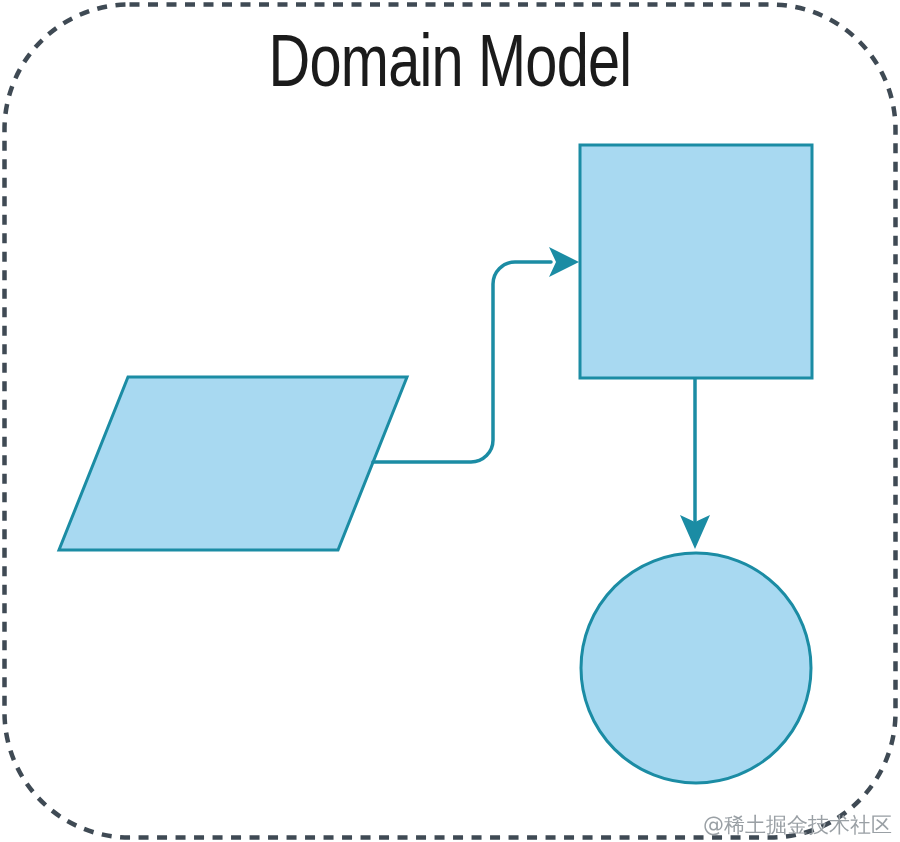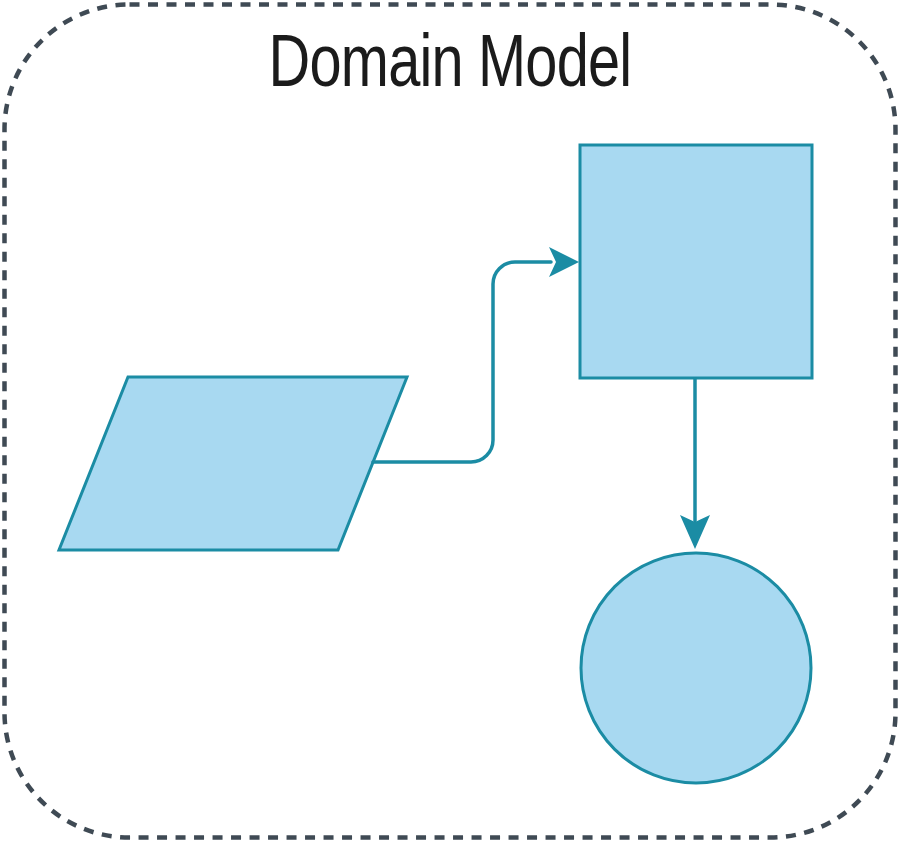--- a/index.html
+++ b/index.html
@@ -86,14 +86,15 @@
 
     <path class="connector-line" d="M 373 462 L 471 462 A 22 22 0 0 0 493 440 L 493 284 A 22 22 0 0 1 515 262 L 551 262"></path>
     <polygon class="arrow-head" points="549,247 579,262 549,277 556,262"></polygon>
 
     <path class="connector-line" d="M 695 379 L 695 521"></path>
     <polygon class="arrow-head" points="680,515 695,549 710,515 695,522"></polygon>
   </svg>
 
   <div class="page-title">Domain Model</div>
 
+  <div class="watermark">@稀土掘金技术社区</div>
 
 </div>
 
 </body></html>

